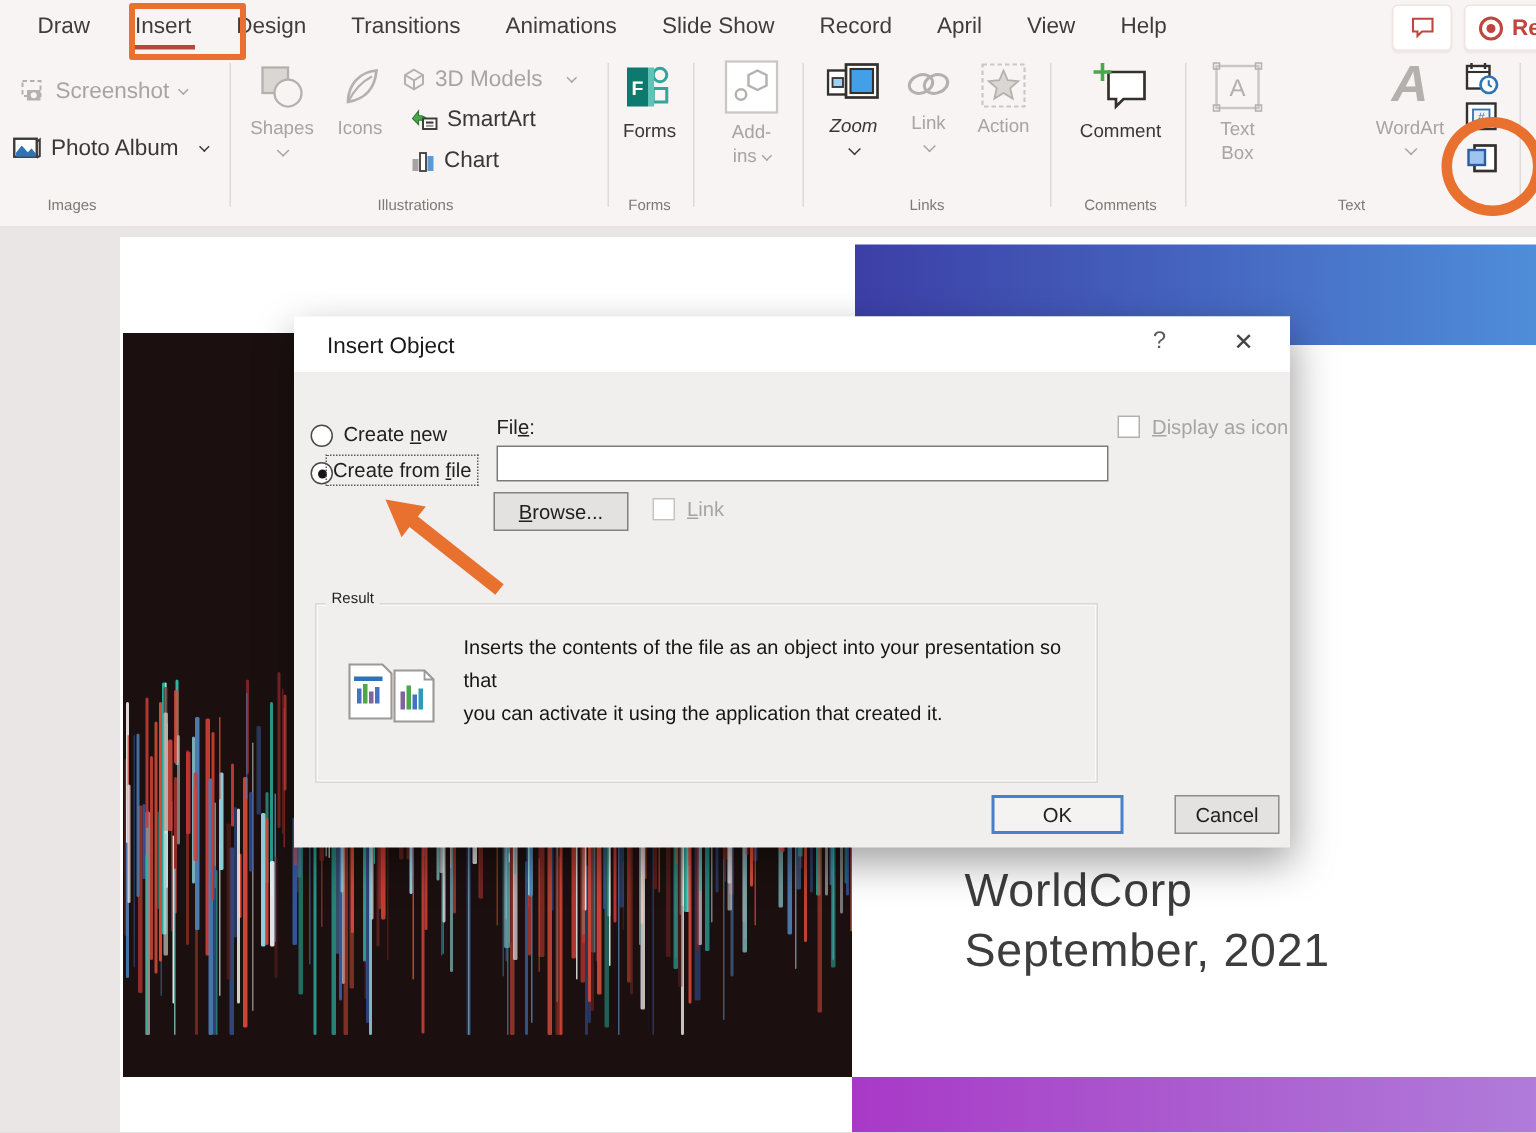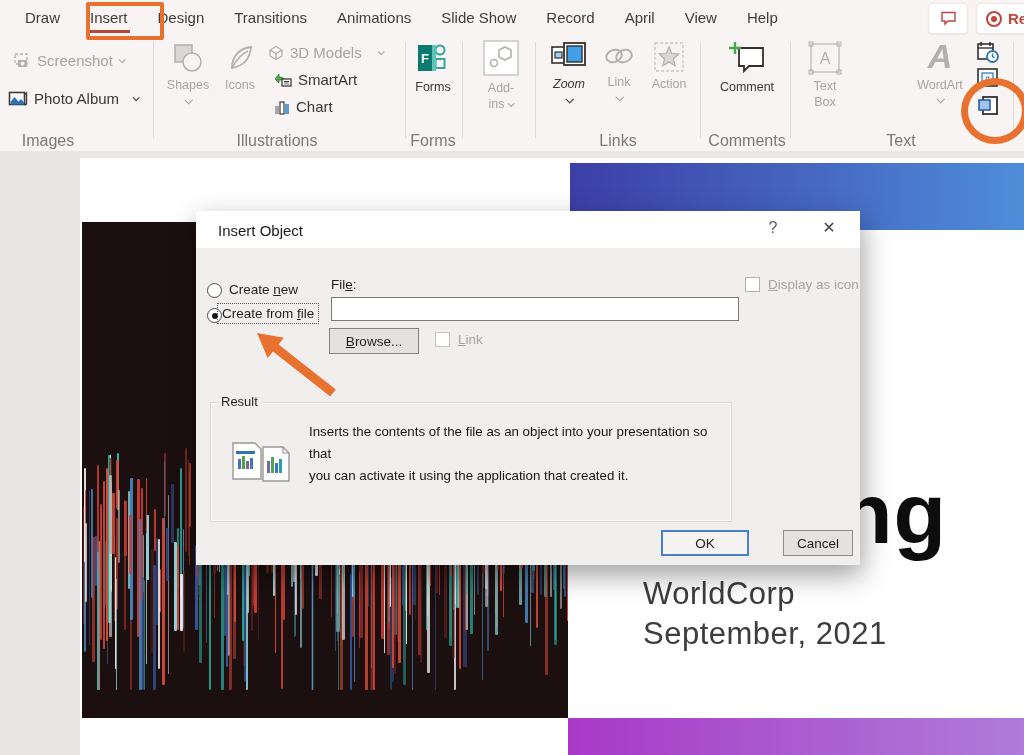--- a/index.html
+++ b/index.html
@@ -14,21 +14,21 @@
   .tab-underline{position:absolute;left:13px;right:13px;bottom:3px;height:3px;background:#b5473f;}
   .mini-btn{position:absolute;top:3px;height:29px;background:#fff;border:1px solid #efe6e3;
             border-radius:4px;display:flex;align-items:center;justify-content:center;gap:5px;
             box-shadow:0 1px 2px rgba(0,0,0,.06);}
   .rec-text{color:#c0453c;font-size:15px;font-weight:700;}
   .rec-ring{width:12px;height:12px;border:2px solid #c0453c;border-radius:50%;display:flex;align-items:center;justify-content:center;}
   .rec-ring i{width:6px;height:6px;background:#c0453c;border-radius:50%;}
   
   .ribbon{position:absolute;left:0;top:36px;width:1024px;height:115px;background:#f7f4f3;border-bottom:1px solid #d8d4d2;}
   .rdiv{position:absolute;top:6px;height:96px;width:1px;background:#ddd9d7;}
-  .glabel{position:absolute;top:96px;font-size:16px;color:#7d7975;white-space:nowrap;transform:translateX(-50%);}
+  .glabel{position:absolute;top:96px;font-size:10px;color:#7d7975;white-space:nowrap;transform:translateX(-50%);}
   .row-item{position:absolute;display:flex;align-items:center;gap:6px;font-size:15px;color:#3b3734;white-space:nowrap;}
   .big{position:absolute;display:flex;flex-direction:column;align-items:center;font-size:12.5px;color:#3b3734;}
   .big .cap{margin-top:4px;line-height:15px;}
   .dis{color:#a8a4a1 !important;}
   .chev{display:inline-block;width:5px;height:5px;border-right:1.6px solid currentColor;border-bottom:1.6px solid currentColor;transform:rotate(45deg) translateY(-1px);}
   .chev.small{width:4px;height:4px;}
   
   .workspace{position:absolute;left:0;top:151px;width:1024px;height:604px;background:#e9e6e5;}
   .slide{position:absolute;left:80px;top:7px;width:944px;height:597px;background:#fff;}
   .band-blue{position:absolute;left:490px;top:5px;width:454px;height:67px;
@@ -48,21 +48,21 @@
   .dlg-close{position:absolute;left:620px;top:7px;width:26px;height:24px;text-align:center;font-size:16px;color:#444;}
   .radio{position:absolute;width:13px;height:13px;border:1px solid #4a4a4a;border-radius:50%;background:#fff;display:flex;align-items:center;justify-content:center;}
   .radio.sel i{width:6px;height:6px;border-radius:50%;background:#161616;}
   .rlabel{position:absolute;font-size:13.5px;color:#201f1e;white-space:nowrap;}
   .focusbox{border:1px dotted #5a5a5a;padding:2px 4px;}
   .txtin{position:absolute;left:135px;top:86px;width:398px;height:22px;border:1px solid #7a7a78;background:#fff;font-size:13px;padding:0 4px;}
   .btn{position:absolute;display:flex;align-items:center;justify-content:center;font-size:13.5px;color:#201f1e;box-sizing:border-box;}
   .btn-browse{left:133px;top:117px;width:90px;height:26px;background:#e4e2e1;border:1px solid #828280;}
   .chk{position:absolute;width:15px;height:15px;background:#fff;border:1px solid #b2b0ae;box-sizing:border-box;}
   .result-box{position:absolute;left:14px;top:191px;width:520px;height:118px;border:1px solid #dbd8d6;box-shadow:inset 0 0 0 1px #fbfaf9;}
-  .result-label{position:absolute;left:21px;top:183px;background:#f1efee;padding:0 4px;font-size:13px;}
+  .result-label{position:absolute;left:21px;top:183px;background:#f1efee;padding:0 4px;font-size:10px;}
   .result-text{position:absolute;left:98px;top:18px;width:408px;font-size:13.3px;line-height:22px;color:#161616;}
   .btn-ok{left:465px;top:319px;width:88px;height:26px;background:#f4f3f2;border:2px solid #4a7fd0;}
   .btn-cancel{left:587px;top:319px;width:70px;height:26px;background:#e4e2e1;border:1px solid #8d8d8b;}
   
   .ann{position:absolute;z-index:9;pointer-events:none;}
   .ann-rect{left:86px;top:2px;width:70px;height:30px;border:4px solid #e8712f;border-radius:2px;}
   .ann-circle{left:961px;top:78px;width:54px;height:52px;border:7px solid #e8712f;border-radius:50%;z-index:9;}
   
   .ic{display:inline-block;flex:none;}
   svg{display:block;}
@@ -612,21 +612,20 @@
           <i style="left: 201.9px; top: 203.9px; height: 61.4px; width: 2px; background: rgb(53, 88, 160); opacity: 0.76;"></i>
           <i style="left: 162.1px; top: 185px; height: 46.2px; width: 1px; background: rgb(236, 236, 236); opacity: 0.5;"></i>
           <i style="left: 255.7px; top: 341.4px; height: 126.6px; width: 1.4px; background: rgb(42, 181, 165); opacity: 0.58;"></i>
           <i style="left: 172.4px; top: 244.8px; height: 146px; width: 2.8px; background: rgb(196, 60, 52); opacity: 0.96;"></i>
           <i style="left: 282.1px; top: 262px; height: 39.1px; width: 1.1px; background: rgb(53, 88, 160); opacity: 0.92;"></i>
           <i style="left: 60.4px; top: 355.4px; height: 112.6px; width: 1.8px; background: rgb(53, 88, 160); opacity: 0.72;"></i>
           <i style="left: 449.2px; top: 219.8px; height: 151.5px; width: 3.1px; background: rgb(74, 127, 181); opacity: 0.55;"></i>
           <i style="left: 218.2px; top: 277.4px; height: 148.8px; width: 2.1px; background: rgb(143, 212, 220); opacity: 0.62;"></i>
           <i style="left: 201.2px; top: 280px; height: 117.9px; width: 1.7px; background: rgb(196, 60, 52); opacity: 0.94;"></i>
         </div>
-      <div class="frag" style="left:760px;top:306px;">ng</div>
       <div class="slide-sub" style="left:563px;top:418px;">WorldCorp</div>
       <div class="slide-sub" style="left:563px;top:458px;">September, 2021</div>
       <div class="band-purple"></div>
     </div>
   </div>
 
   <div class="dialog">
     <div class="dlg-title">
       <span class="t">Insert Object</span>
     </div>

